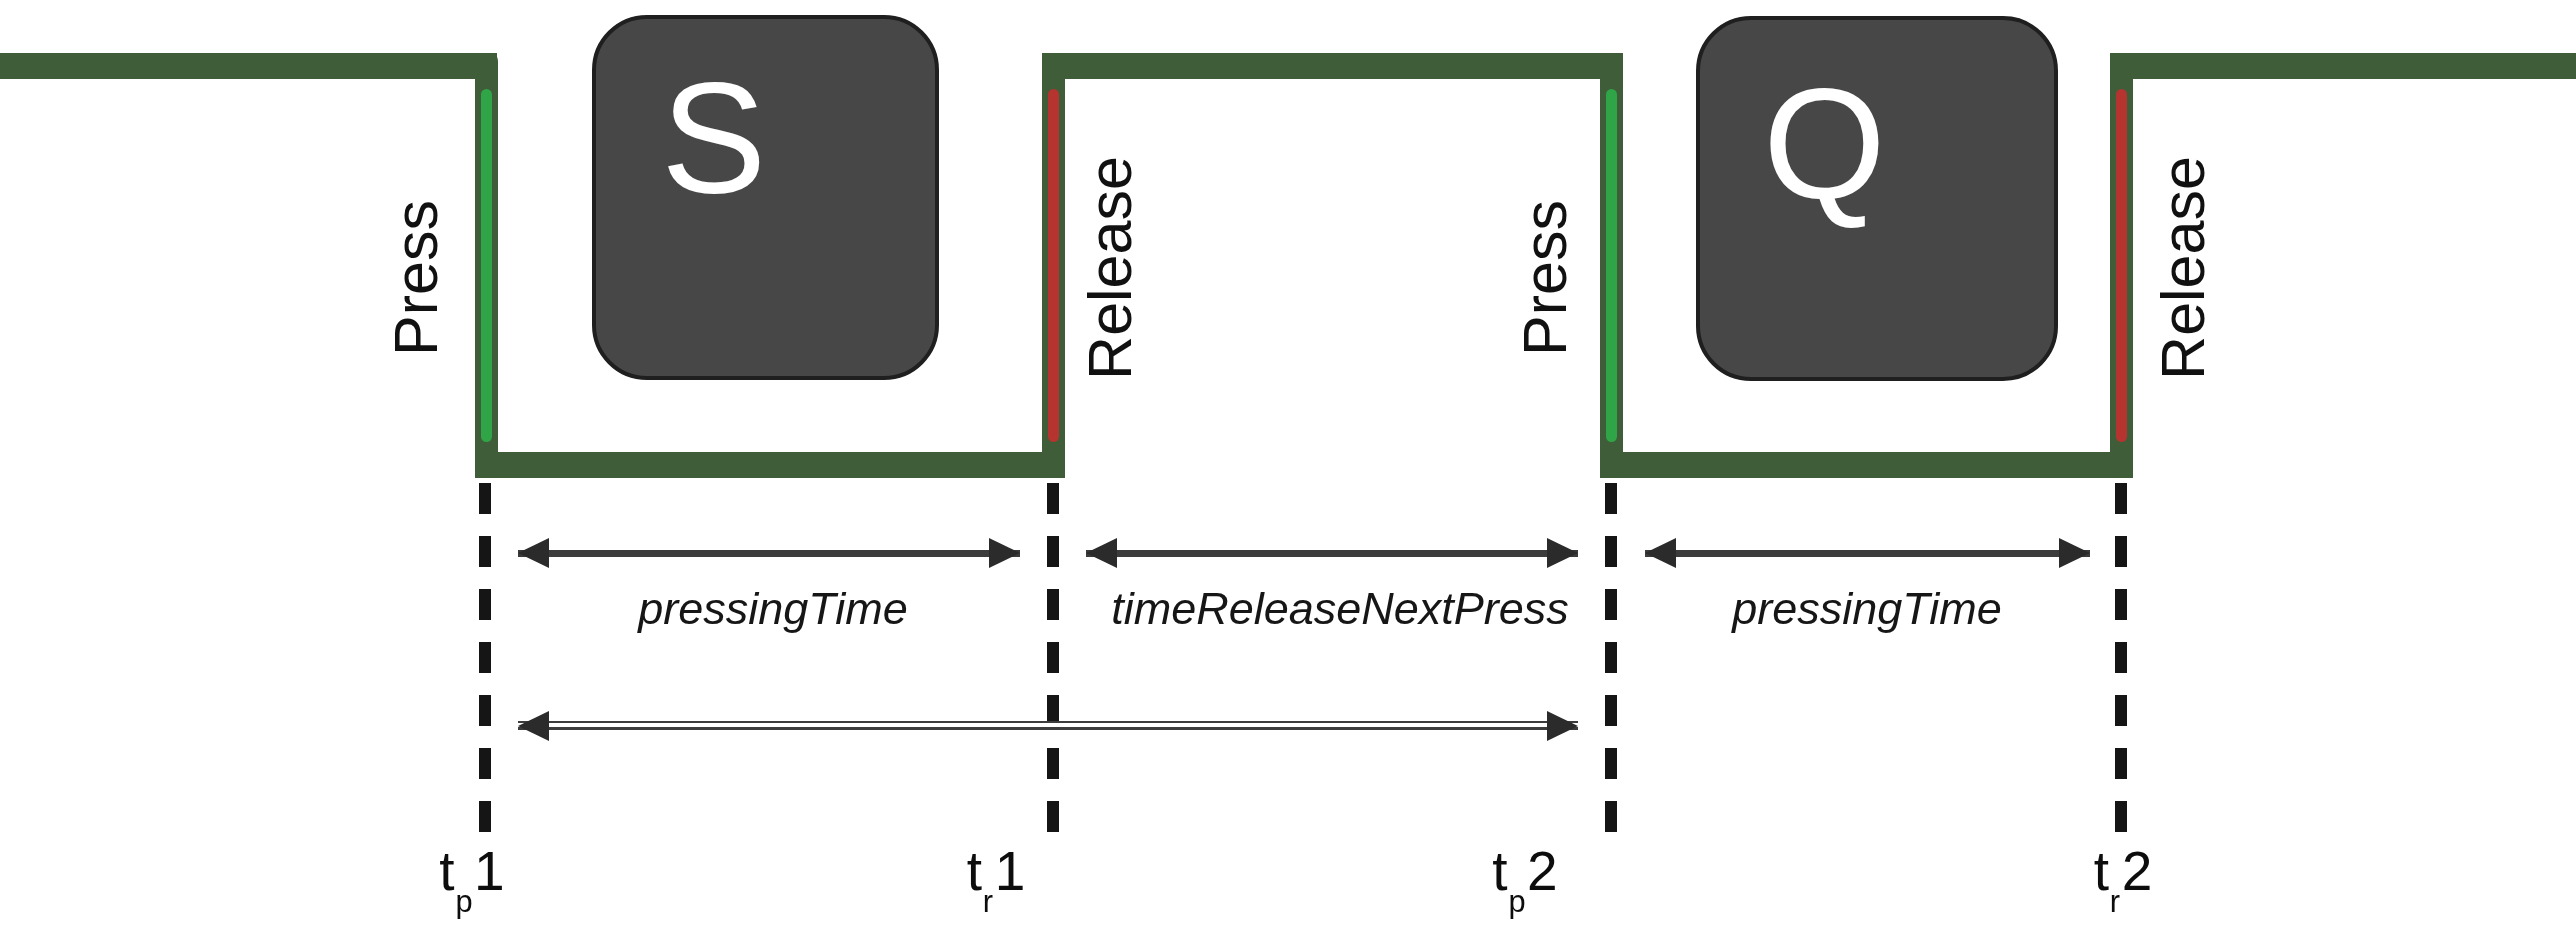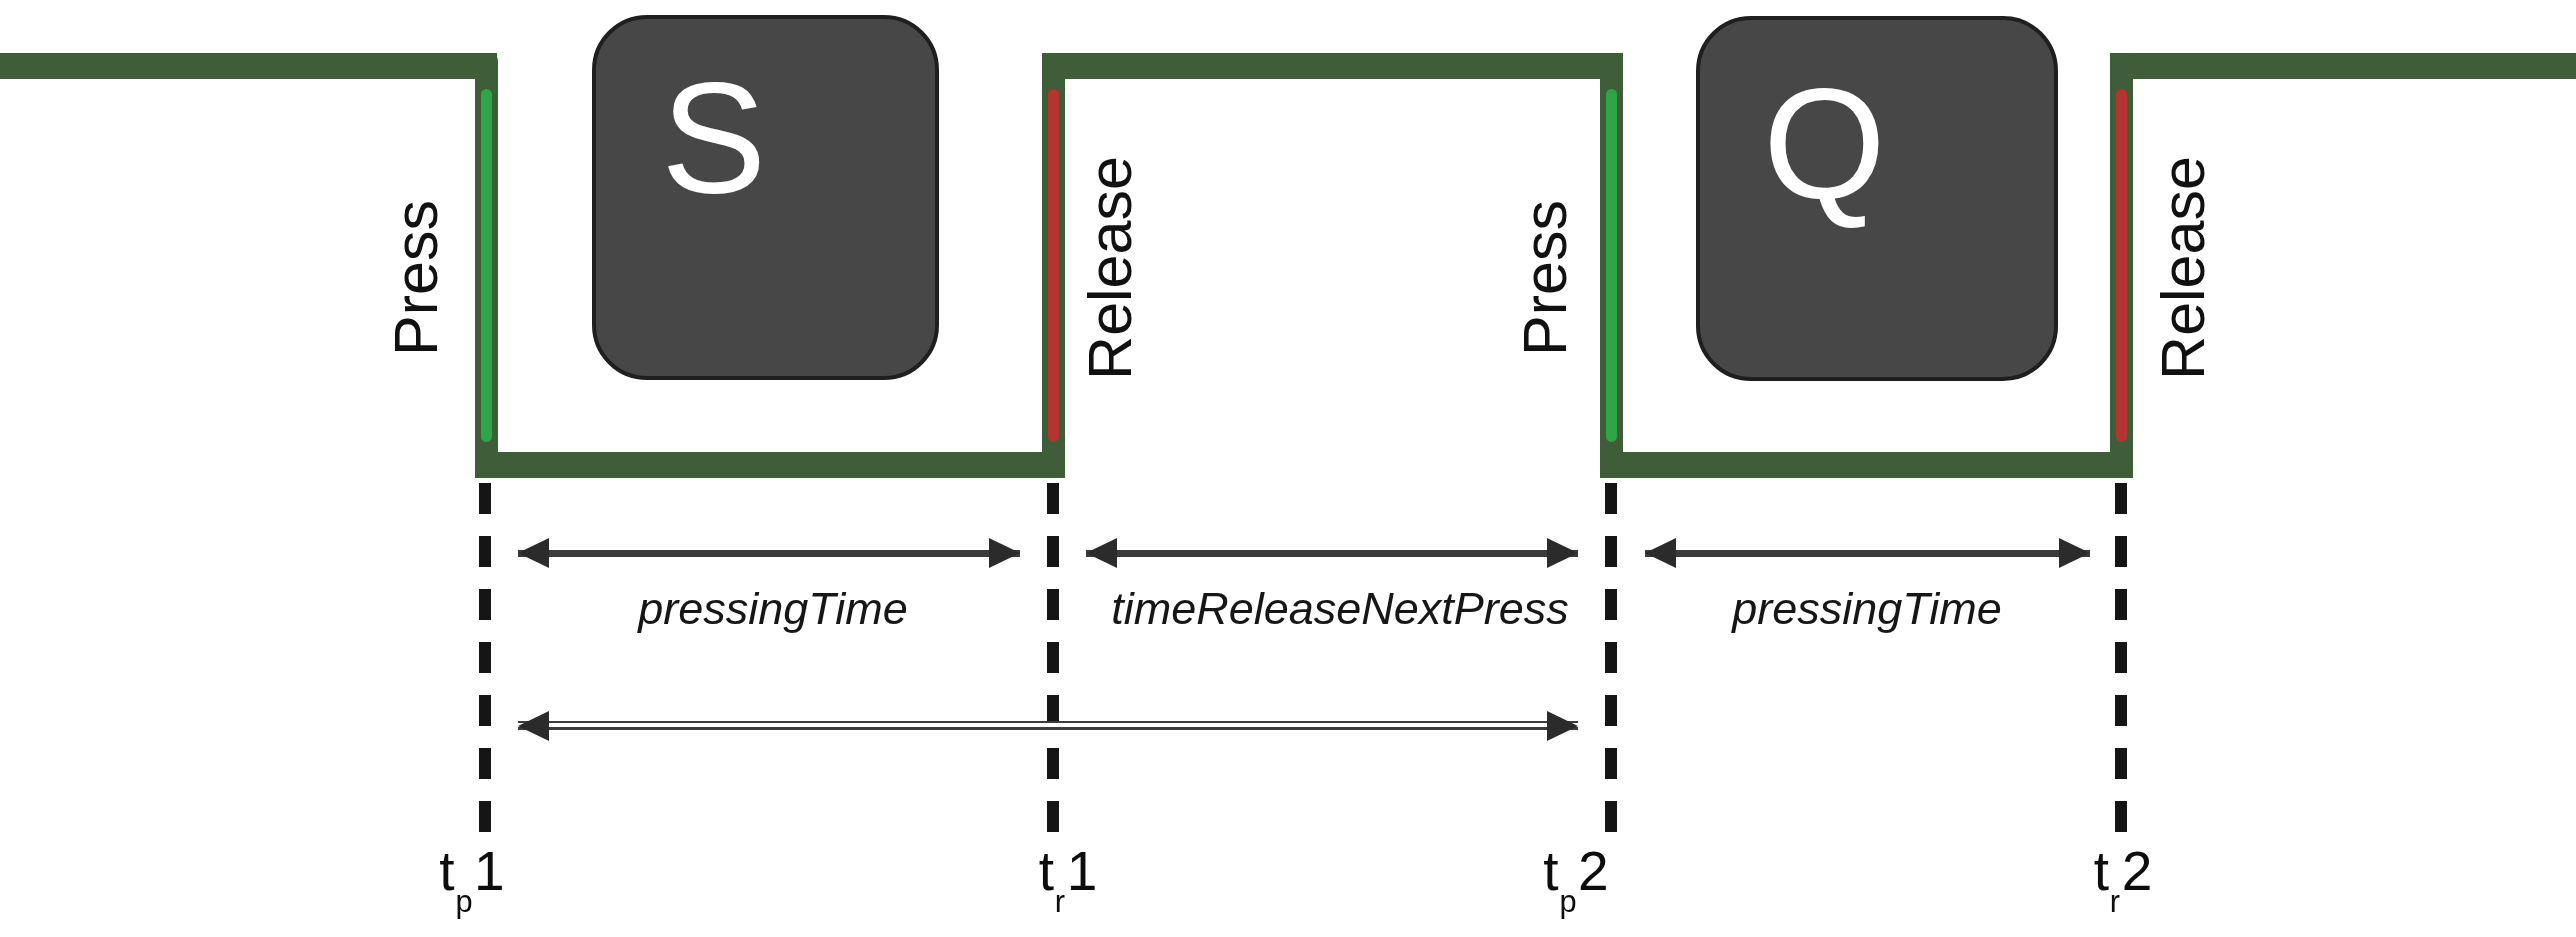--- a/index.html
+++ b/index.html
@@ -117,24 +117,24 @@
     <span class="head hr"></span>
   </div>
 
   <div class="ilabel" style="left:773px;  top:583px;">pressingTime</div>
   <div class="ilabel" style="left:1332px; top:583px;margin-left:8px;">timeReleaseNextPress</div>
   <div class="ilabel" style="left:1867px; top:583px;">pressingTime</div>
 
   <div class="tmark" style="left:472px;">
     <span>t</span><sub>p</sub><span>1</span>
   </div>
-  <div class="tmark" style="left:1068px;">
+  <div class="tmark" style="left:996px;">
     <span>t</span><sub>r</sub><span>1</span>
   </div>
-  <div class="tmark" style="left:1576px;">
+  <div class="tmark" style="left:1525px;">
     <span>t</span><sub>p</sub><span>2</span>
   </div>
   <div class="tmark" style="left:2123px;">
     <span>t</span><sub>r</sub><span>2</span>
   </div>
 
 </div>
 
 
 </body></html>

